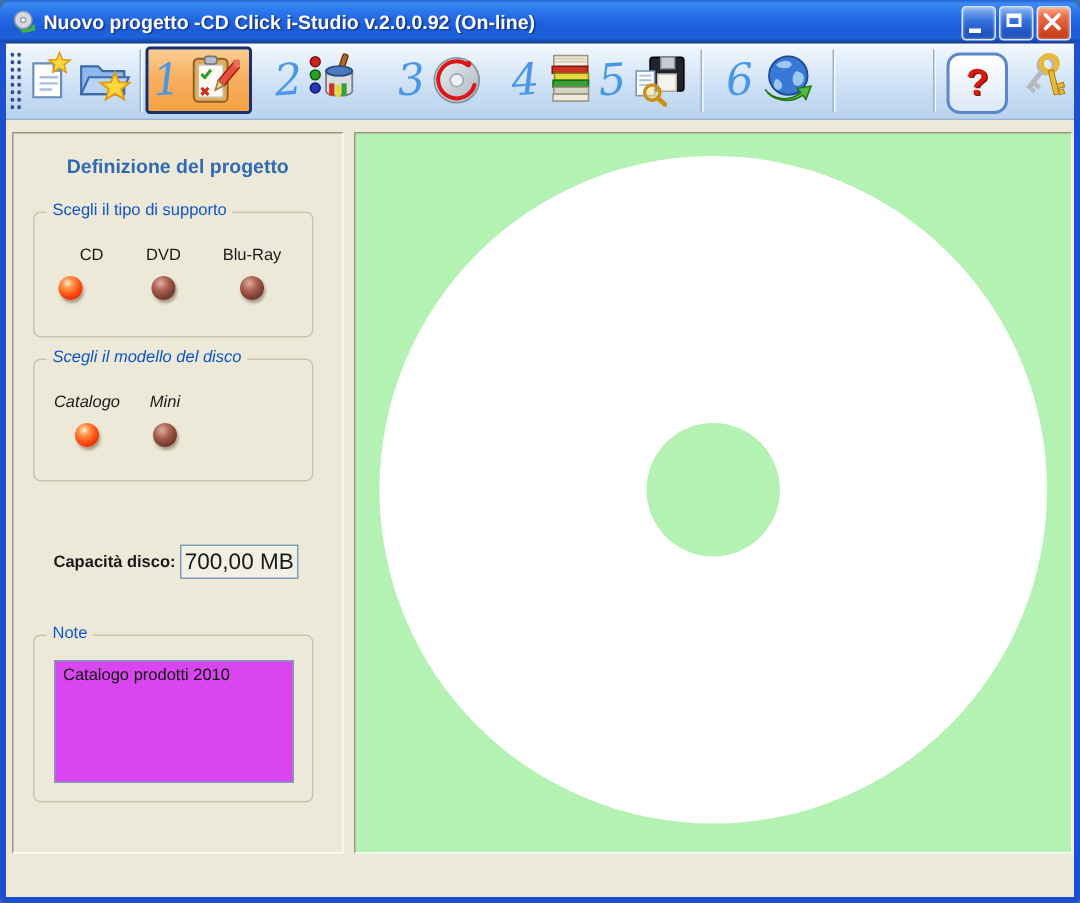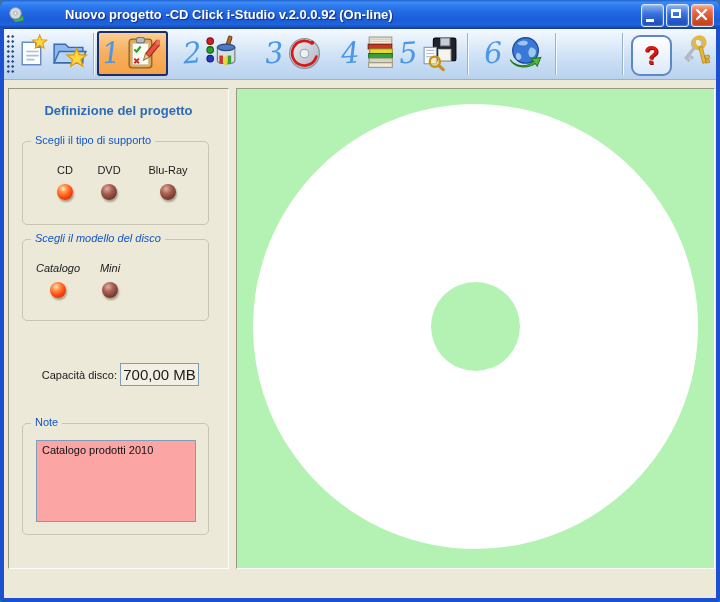--- a/index.html
+++ b/index.html
@@ -2,21 +2,21 @@
 <html><head>
 <meta charset="utf-8">
 <style>
   html,body{margin:0;padding:0;background:#3a6ea5;font-family:"Liberation Sans",sans-serif;}
   .window{position:relative;width:720px;height:602px;background:#1c50cf;border-radius:8px 8px 4px 4px;overflow:hidden;box-sizing:border-box;}
   
   .titlebar{position:absolute;top:0;left:0;right:0;height:28px;
     background:linear-gradient(180deg,#2163d4 0%,#3f8cf3 9%,#2f7cf0 20%,#2268e2 45%,#1c5cd8 70%,#1f64dd 88%,#1245ae 100%);
     display:flex;align-items:center;cursor:default;}
   .app-icon{width:17px;height:17px;margin:0 5px 0 7px;flex:0 0 auto;}
-  .title-text{color:#fff;font-weight:bold;font-size:13px;text-shadow:1px 1px 1px #10307e;white-space:nowrap;margin-left:36px;}
+  .title-text{color:#fff;font-weight:bold;font-size:13px;text-shadow:1px 1px 1px #10307e;white-space:nowrap;}
   .win-controls{position:absolute;right:6px;top:4px;display:flex;gap:2px;}
   .win-btn{width:21px;height:21px;border:1px solid #dce6f8;border-radius:3px;position:relative;
     background:linear-gradient(180deg,#8db4f2 0%,#3a74dd 40%,#2258c6 75%,#1e4fb8 100%);box-shadow:inset 0 0 2px rgba(255,255,255,.6);}
   .win-btn.close{background:linear-gradient(180deg,#ffab84 0%,#e86a4a 30%,#d6552f 60%,#c23a16 100%);}
   .glyph-min{position:absolute;left:4px;bottom:4px;width:8px;height:3px;background:#fff;}
   .glyph-max{position:absolute;left:4px;top:4px;width:10px;height:9px;border:2px solid #fff;border-top-width:3px;box-sizing:border-box;}
   .glyph-close{position:absolute;inset:0;}
   
   .client{position:absolute;top:28px;left:4px;right:4px;bottom:4px;background:#ece9d8;}
   
@@ -36,24 +36,24 @@
   .sunken{border:1px solid;border-color:#9a9782 #fdfdf8 #fdfdf8 #9a9782;box-sizing:content-box;}
   .left-panel{position:absolute;left:4px;top:60px;width:219px;height:479px;background:#ece9d8;}
   .panel-title{position:absolute;top:14px;left:0;width:100%;text-align:center;font-size:13px;font-weight:bold;color:#2e6bb4;}
   .groupbox{position:absolute;border:1px solid #c9c5b2;border-radius:5px;}
   .groupbox .gb-label{position:absolute;top:-8px;left:8px;background:#ece9d8;padding:0 4px;font-size:11px;color:#1154c9;white-space:nowrap;}
   .radio-col{position:absolute;top:22px;text-align:center;font-size:11px;color:#1a1a1a;}
   .led{width:16px;height:16px;border-radius:50%;margin:8px auto 0;cursor:pointer;
     box-shadow:1px 2px 2px rgba(90,60,40,.45);}
   .led.on{background:radial-gradient(circle at 38% 30%,#fff0d8 0%,#ff9a50 22%,#ff4c10 55%,#d42a00 85%,#b02000 100%);}
   .led.off{background:radial-gradient(circle at 38% 30%,#e0b0a0 0%,#a86050 35%,#7c4034 65%,#542218 100%);}
-  .cap-label{position:absolute;left:12px;top:280px;width:96px;text-align:right;font-size:11px;color:#1a1a1a;}
+  .cap-label{position:absolute;left:12px;top:280px;width:96px;text-align:right;font-size:11px;color:#1a1a1a;font-weight:bold;}
   .cap-field{position:absolute;left:111px;top:274px;width:77px;height:21px;border:1px solid #7f9db9;background:#f2f0e4;
     display:flex;align-items:center;justify-content:center;font-size:15px;color:#1a1a1a;}
-  .notes-area{position:absolute;left:13px;top:16px;width:148px;height:74px;border:1px solid #7f9db9;background:#fca5a5;
+  .notes-area{position:absolute;left:13px;top:16px;width:148px;height:74px;border:1px solid #7f9db9;background:#d946ef;
     font-family:"Liberation Sans",sans-serif;font-size:11px;color:#111;padding:3px 5px;resize:none;outline:none;}
   .preview-panel{position:absolute;left:232px;top:60px;width:477px;height:479px;background:#b3f2b3;overflow:hidden;}
   .disc{position:absolute;left:16px;top:15px;width:445px;height:445px;border-radius:50%;background:#fff;}
   .disc-hole{position:absolute;left:178px;top:178px;width:89px;height:89px;border-radius:50%;background:#b3f2b3;}
   svg{display:block;}
 </style>
 </head>
 <body>
 
 <div class="window">
@@ -238,21 +238,21 @@
           </svg>
         </span>
       </div>
     </div>
 
     <div class="left-panel sunken">
       <div class="panel-title">Definizione del progetto</div>
 
       <div class="groupbox" style="left:13px;top:52px;width:185px;height:82px;">
         <span class="gb-label">Scegli il tipo di supporto</span>
-        <div class="radio-col" style="left:20px;width:44px;">
+        <div class="radio-col" style="left:2px;width:44px;text-align:right;">
           <span>CD</span>
           <div class="led on"></div>
         </div>
         <div class="radio-col" style="left:64px;width:44px;">
           <span>DVD</span>
           <div class="led off"></div>
         </div>
         <div class="radio-col" style="left:116px;width:58px;">
           <span>Blu-Ray</span>
           <div class="led off"></div>

